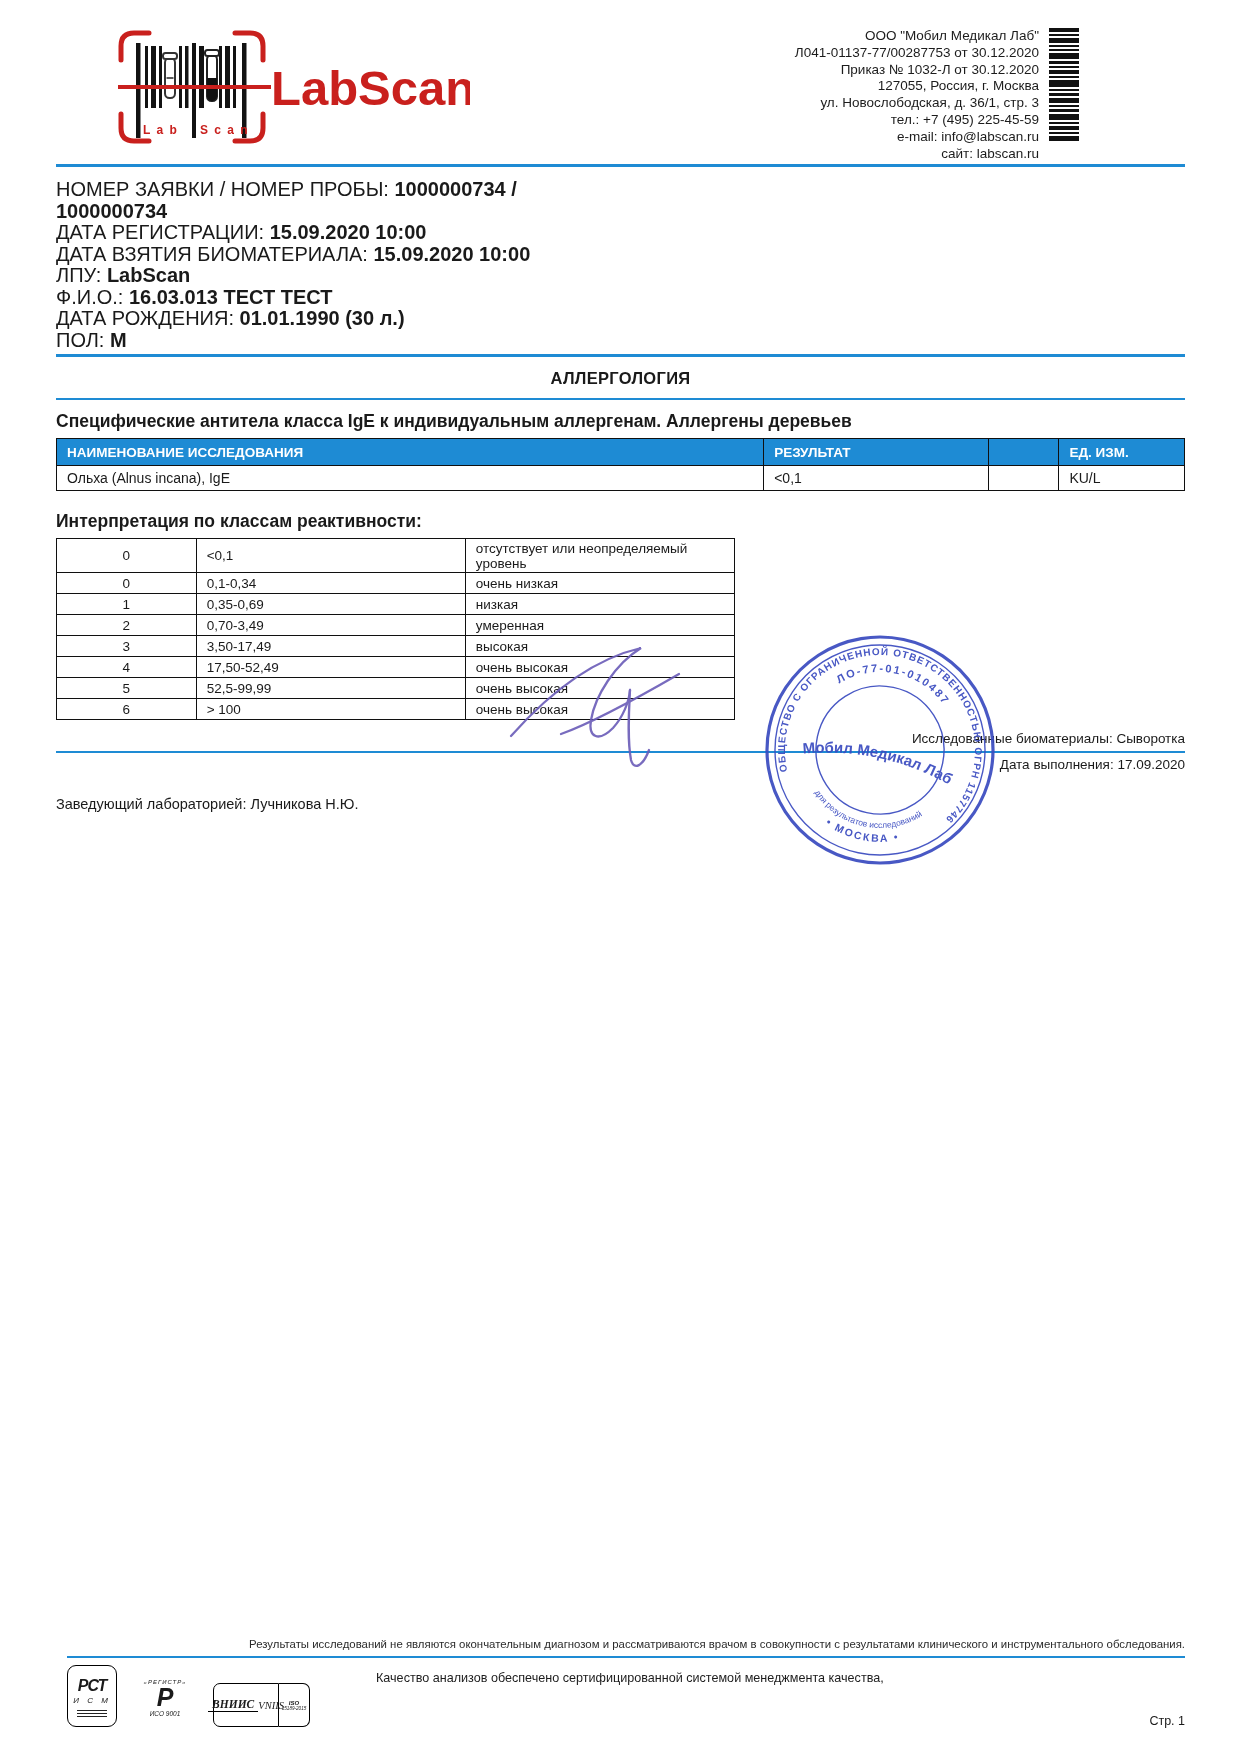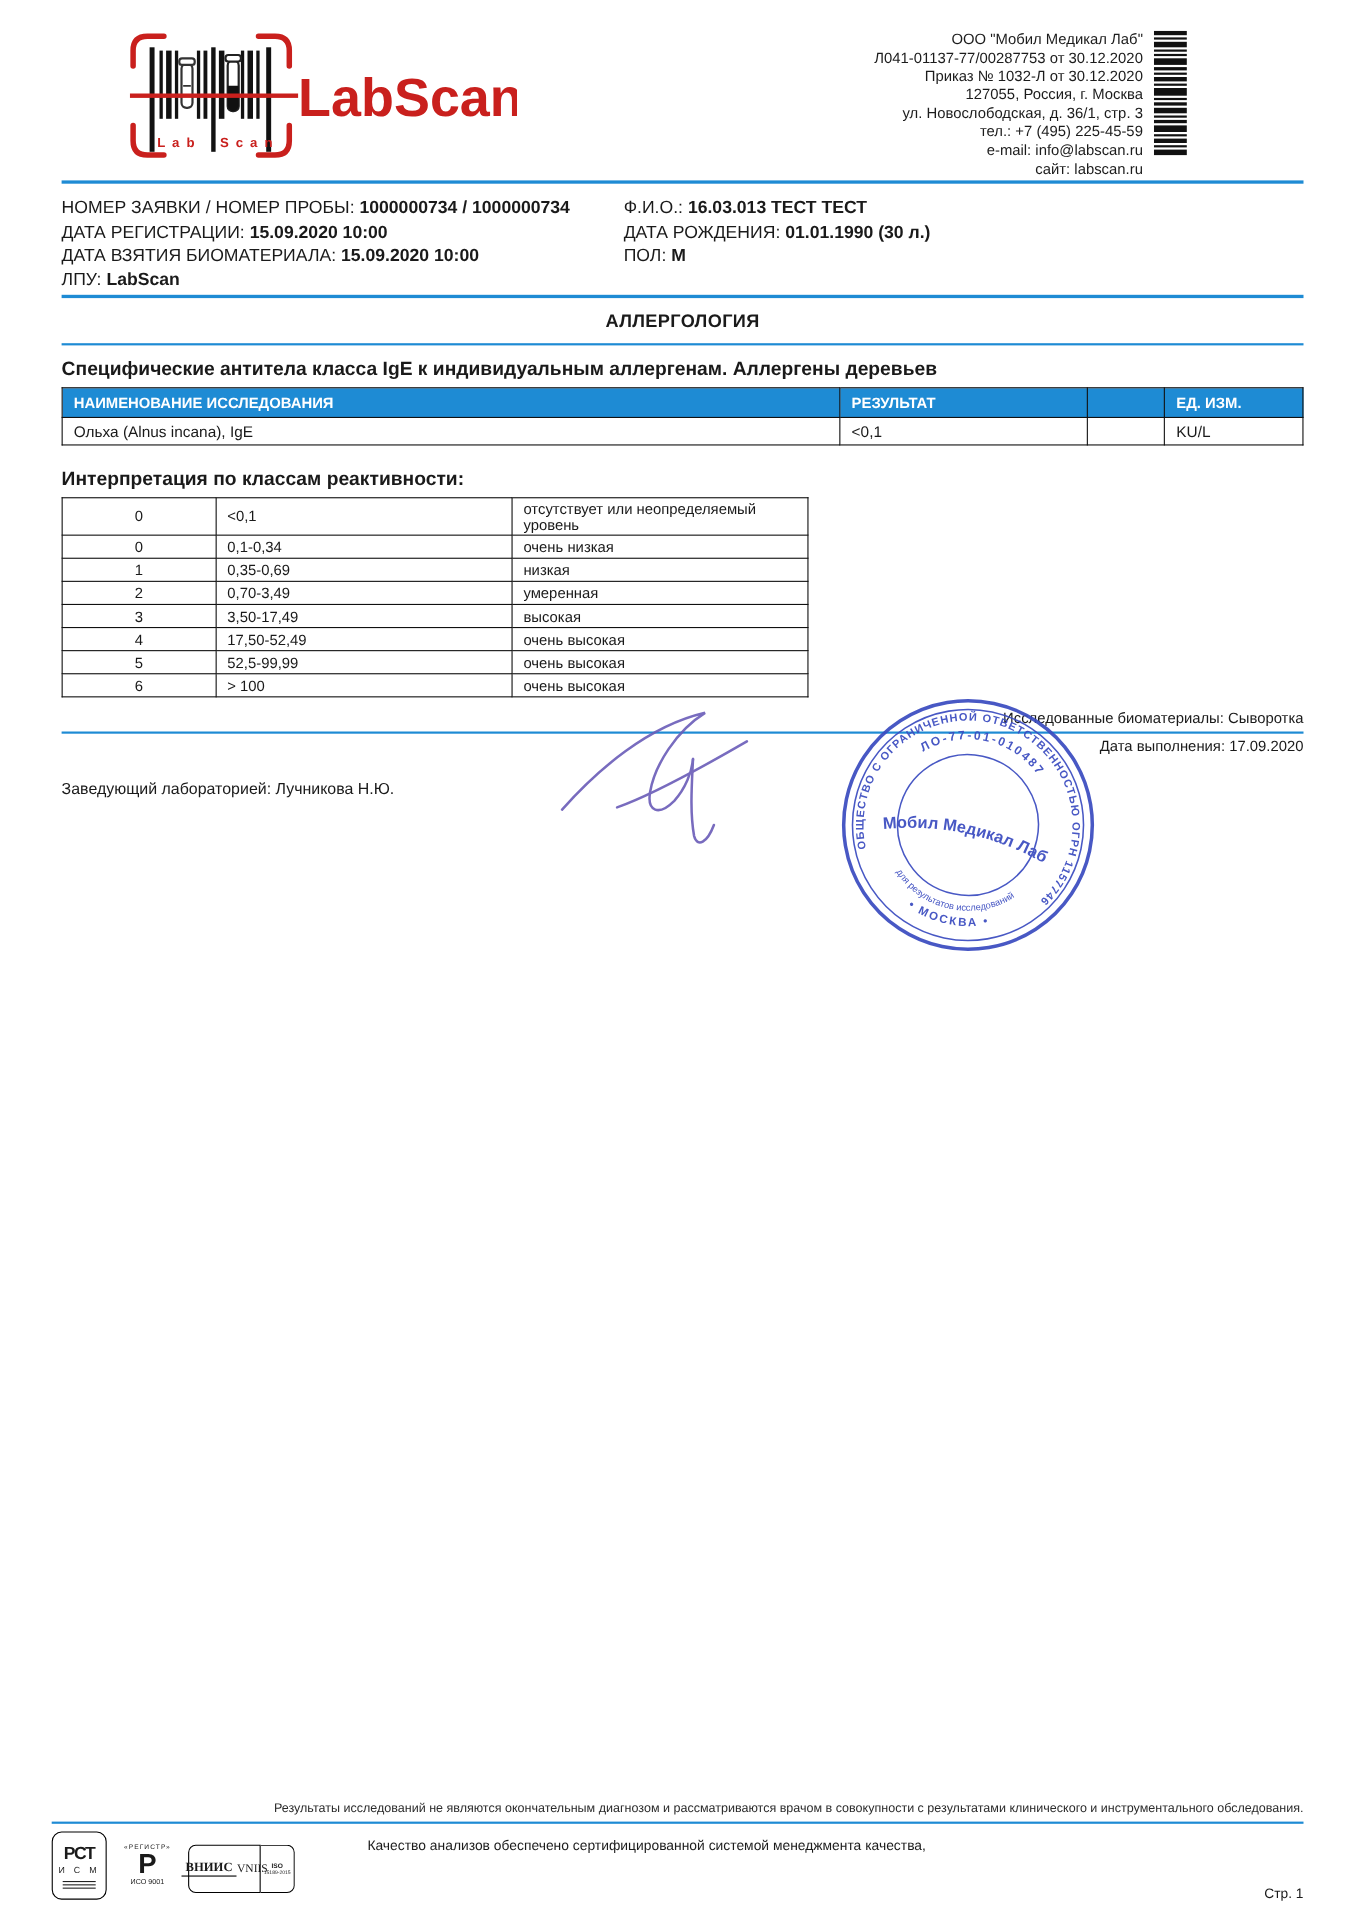--- a/index.html
+++ b/index.html
@@ -11,21 +11,21 @@
   .rule{background:#1e8bd4;height:3px;}
   .rule.thin{height:2px;}
 
   
   .header{display:flex;justify-content:space-between;margin-top:28px;height:118px;}
   .logo-wrap{margin-left:62px;}
   .company-wrap{display:flex;gap:10px;margin-right:106px;align-items:flex-start;}
   .company-lines{text-align:right;font-size:13.5px;line-height:16.8px;color:#1c1c1c;}
 
   
-  .patient{display:flex;margin-top:12px;font-size:16px;line-height:21.5px;}
+  .patient{display:flex;margin-top:12px;font-size:20px;line-height:21.5px;flex-direction:column;}
   .patient .col-left{width:511px;}
   .patient .col-right{flex:1;}
   .patient b{font-weight:bold;}
 
   .dept-title{text-align:center;font-weight:bold;font-size:16.5px;margin:12px 0 10px 0;letter-spacing:.3px;}
   .panel-title{font-weight:bold;font-size:17.5px;margin-top:11px;}
 
   table{border-collapse:collapse;}
   th,td{border:1.5px solid #101010;}
   th{background:#1e8bd4;color:#ffffff;font-size:13.5px;font-weight:bold;text-align:left;padding:4px 10px;}
@@ -48,25 +48,25 @@
 
   .summary{margin-top:11px;font-size:13.5px;line-height:16px;}
   .summary .line{text-align:right;}
   .summary .rule{margin:4px 0;}
   .head-lab{margin-top:23px;font-size:14.5px;}
 
   .signature{position:absolute;left:503px;top:638px;}
   .stamp{position:absolute;left:760px;top:630px;}
 
   
-  .footer{position:absolute;left:47px;right:56px;top:1638px;}
+  .footer{position:absolute;left:67px;right:56px;top:1638px;}
   .disclaimer{font-size:11.4px;color:#2b2b2b;text-align:right;line-height:13px;}
   .footer .rule{margin-top:5px;}
   .footer-row{display:flex;margin-top:7px;align-items:flex-start;}
-  .certs{display:flex;gap:13px;align-items:center;}
+  .certs{display:flex;gap:24px;align-items:flex-end;font-style:italic;}
   .cert1{width:48px;height:58px;border:1.6px solid #000;border-radius:9px;display:flex;flex-direction:column;align-items:center;justify-content:center;padding-top:2px;}
   .cert1 .rst{font-weight:bold;font-size:16px;letter-spacing:-1px;}
   .cert1 .ism{font-size:8px;letter-spacing:3px;margin-top:1px;}
   .cert1 .tiny-lines{margin-top:3px;}
   .tiny-line{width:30px;height:1.5px;background:#222;margin-top:1.5px;}
   .cert2{width:48px;height:58px;display:flex;flex-direction:column;align-items:center;justify-content:center;}
   .cert2 .arc{font-size:6px;letter-spacing:1px;}
   .cert2 .bigp{font-weight:bold;font-size:25px;line-height:24px;}
   .cert2 .iso{font-size:6.5px;margin-top:1px;}
   .cert3{display:flex;align-items:stretch;height:44px;margin-top:6px;}

